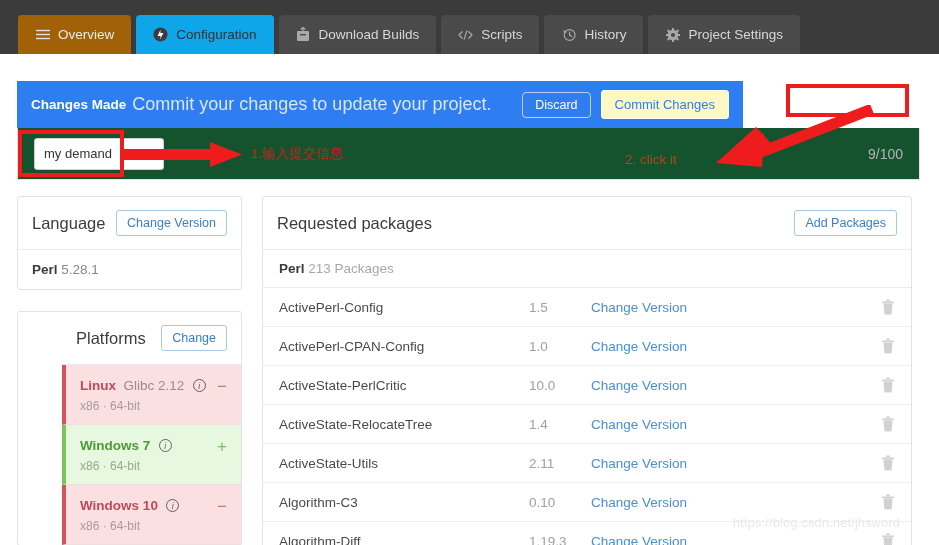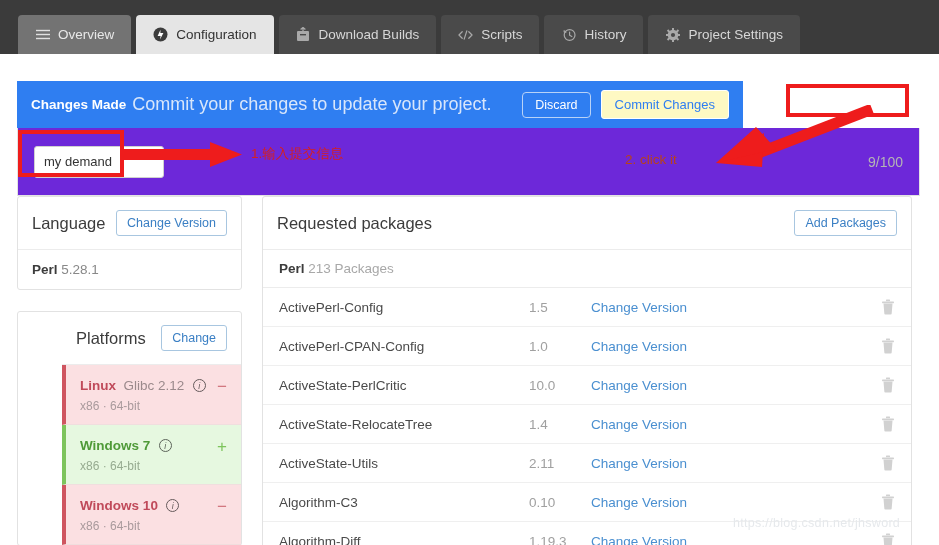--- a/index.html
+++ b/index.html
@@ -18,22 +18,22 @@
   }
   .nav-tabs { position: absolute; left: 18px; top: 15px; display: flex; align-items: flex-end; }
   .tab {
     display: flex; align-items: center; gap: 8px;
     height: 39px; padding: 0 17px;
     background: #4a4a4a; color: #d7d7d7;
     font-size: 13.5px; border-radius: 4px 4px 0 0;
     margin-right: 5px; white-space: nowrap;
     cursor: pointer;
   }
-  .tab.active { background: #e5e5e5; color: #333333; height: 39px; justify-content: space-between; }
-  .tab.first { background: #737373; color: #e8e8e8; }
+  .tab.active { background: #0ea5e9; color: #333333; height: 39px; justify-content: space-between; }
+  .tab.first { background: #a16207; color: #e8e8e8; }
   .tab .ticon { display: inline-flex; align-items: center; justify-content: center; width: 15px; height: 15px; }
   .tab .ticon svg { display: block; }
 
   
   .banner {
     position: absolute; left: 17px; top: 81px; width: 726px; height: 47px;
     background: #2f7ef1; display: flex; align-items: center; padding: 0 14px;
   }
   .banner-title { color: #ffffff; font-size: 13.5px; font-weight: bold; }
   .banner-sub { color: #d8e6fb; font-size: 18px; margin-left: 6px; }
@@ -44,22 +44,22 @@
     font-family: "Liberation Sans", sans-serif;
   }
   .btn-commit {
     background: #fef9c3; color: #2f7ef1; border: 1px solid #ffffff;
     border-radius: 3px; padding: 6px 13px; font-size: 13px; cursor: pointer;
     font-family: "Liberation Sans", sans-serif;
   }
 
   
   .commitbar {
-    position: absolute; left: 17px; top: 128px; width: 903px; height: 68px;
-    background: #6d28d9; border: 1px solid #e3e3e3; border-top: none;
+    position: absolute; left: 17px; top: 128px; width: 903px; height: 52px;
+    background: #14532d; border: 1px solid #e3e3e3; border-top: none;
     display: flex; align-items: center; padding: 0 16px;
   }
   .commit-input {
     width: 130px; height: 32px; border: 1px solid #d0d0d0; border-radius: 3px;
     padding: 0 9px; font-size: 13px; color: #333; background: #fff;
     font-family: "Liberation Sans", sans-serif; outline: none;
   }
   .char-count { margin-left: auto; color: #b5b5b5; font-size: 14px; }
 
   

